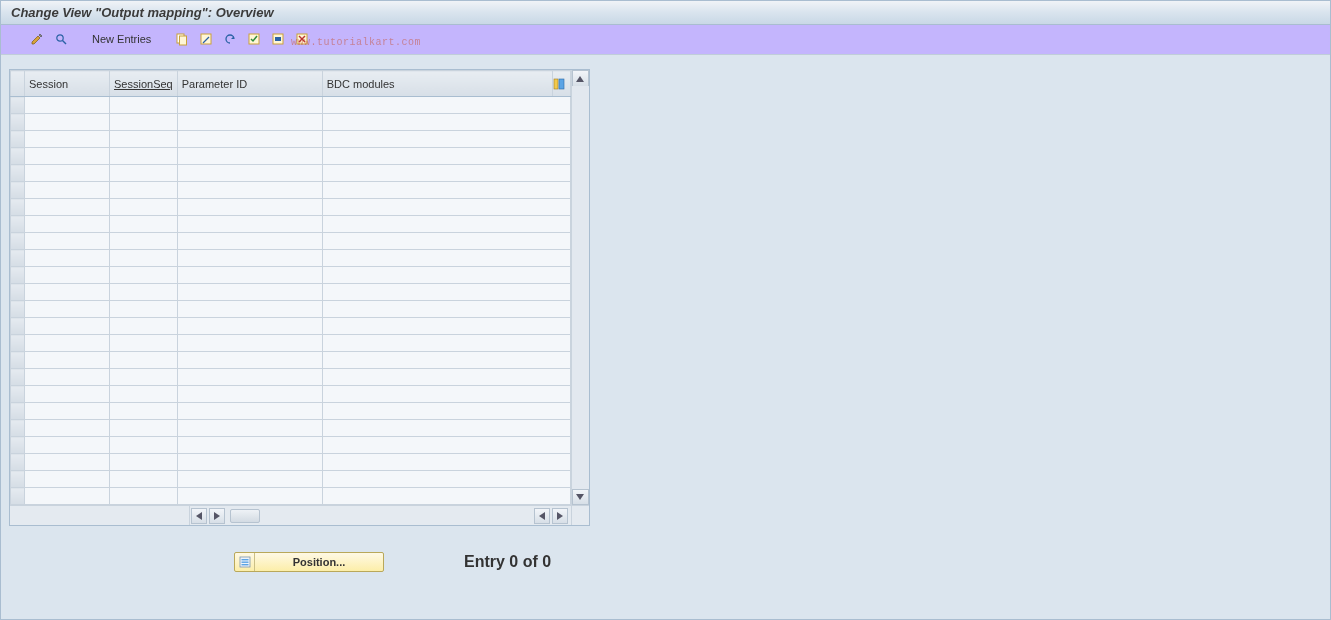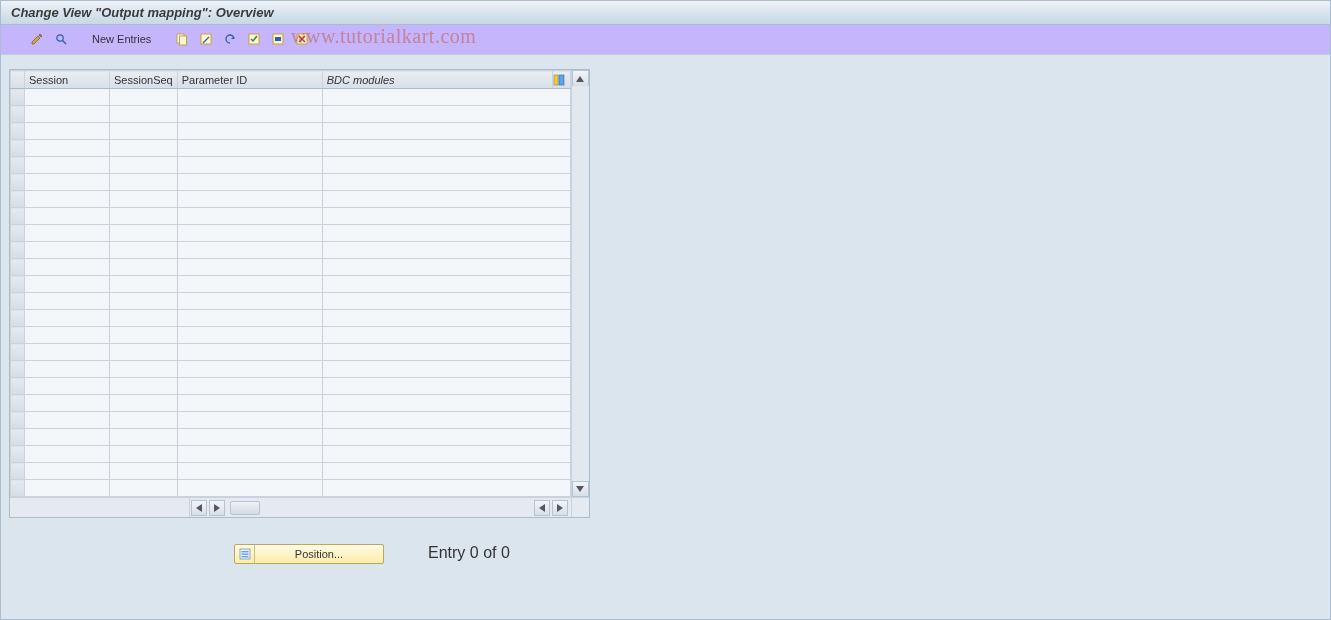--- a/index.html
+++ b/index.html
@@ -57,25 +57,25 @@
       padding: 2px 6px;
       cursor: pointer;
       border:1px solid transparent;
       border-radius:2px;
     }
     .toolbar-gap { width: 6px; }
 
     
     .watermark {
       position: absolute;
-      top: 24px;
+      top: 36px;
       left: 290px;
-      font-size: 20px;
+      font-size: 10px;
       color: rgba(200,80,50,0.5);
-      font-family: Liberation Serif, serif;
+      font-family: Liberation Mono, monospace;
       letter-spacing: 0.5px;
       pointer-events: none;
       z-index: 50;
     }
 
     
     .content {
       padding: 14px 8px;
     }
 
@@ -94,28 +94,28 @@
       font-size: 11px;
       text-align: left;
       padding: 0 4px;
       background: #f4f7fa;
       color: #333;
     }
     .alv th {
       background: linear-gradient(to bottom,#e8edf2,#d7dfe7);
       font-weight: normal;
       border-bottom: 1px solid #a9bdd0;
-      height: 18px;
+      height: 26px;
     }
     .alv .sel-col { width: 14px; padding:0; background: linear-gradient(to bottom,#e8edf2,#d7dfe7);}
     .alv tbody .sel-col { background: linear-gradient(to bottom,#e5eaf0,#d5dde5);}
     .alv .c-session { width: 85px; }
-    .alv .c-seq     { width: 65px; }
+    .alv .c-seq     { width: 65px; text-decoration: underline; }
     .alv .c-param   { width: 145px; margin-left: 8px; }
-    .alv .c-bdc     { width: 230px; font-style: italic; }
+    .alv .c-bdc     { width: 230px; }
     .alv .c-cfg     { width: 18px; padding:0; text-align:center;}
 
     .vscroll {
       width: 18px;
       background: #e2e8ef;
       border-left: 1px solid #c9d3dd;
       position: relative;
     }
     .vscroll .arrow-up, .vscroll .arrow-down {
       height: 16px; display:flex; align-items:center; justify-content:center;
@@ -149,22 +149,23 @@
       border:1px solid #b6c3d0; border-radius:2px;
     }
     .hscroll-row .flex { flex:1; }
     .hscroll-row .right-arrows { display:flex; margin-right:2px;}
 
     
     .footer-row {
       margin-top: 26px;
       margin-left: 225px;
       display: flex;
-      align-items: flex-start;
-      gap: 44px;
+      align-items: center;
+      gap: 80px;
+      font-weight: bold;
     }
     .position-btn {
       display: inline-flex;
       align-items: center;
       width: 150px;
       height: 20px;
       background: linear-gradient(to bottom,#fff9e5,#fceea8);
       border: 1px solid #b9a85a;
       border-radius: 2px;
       cursor: pointer;

